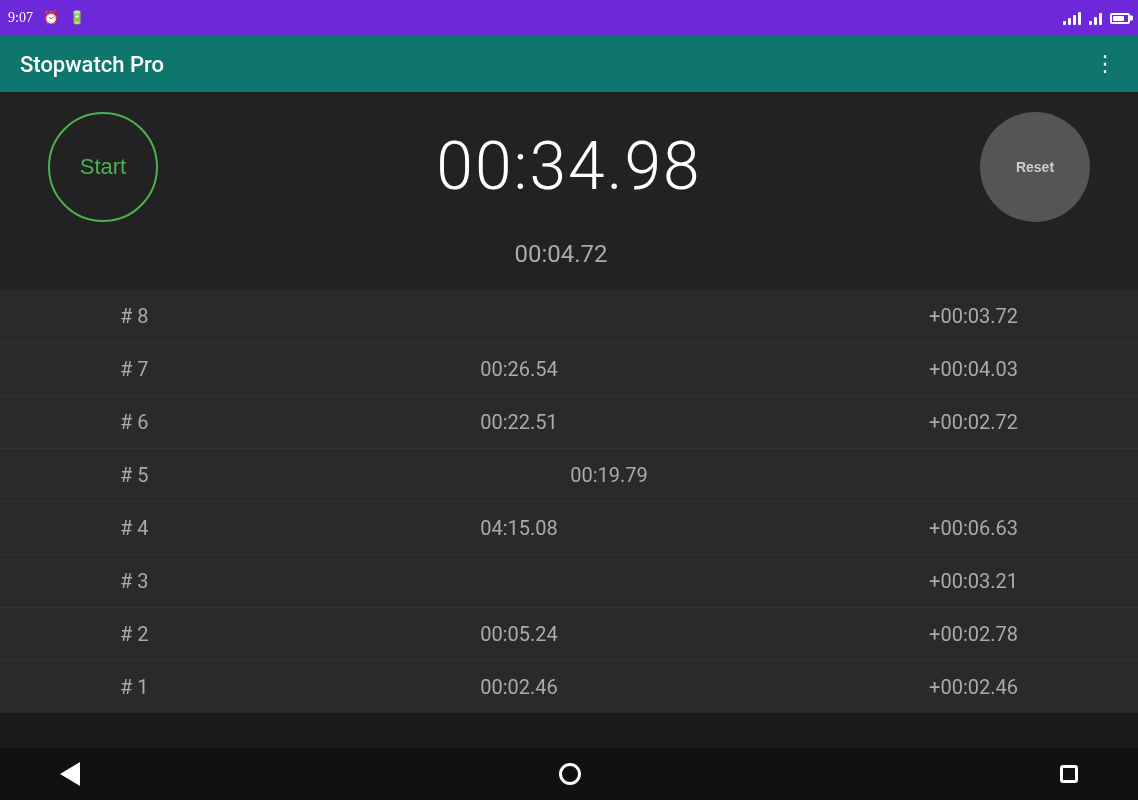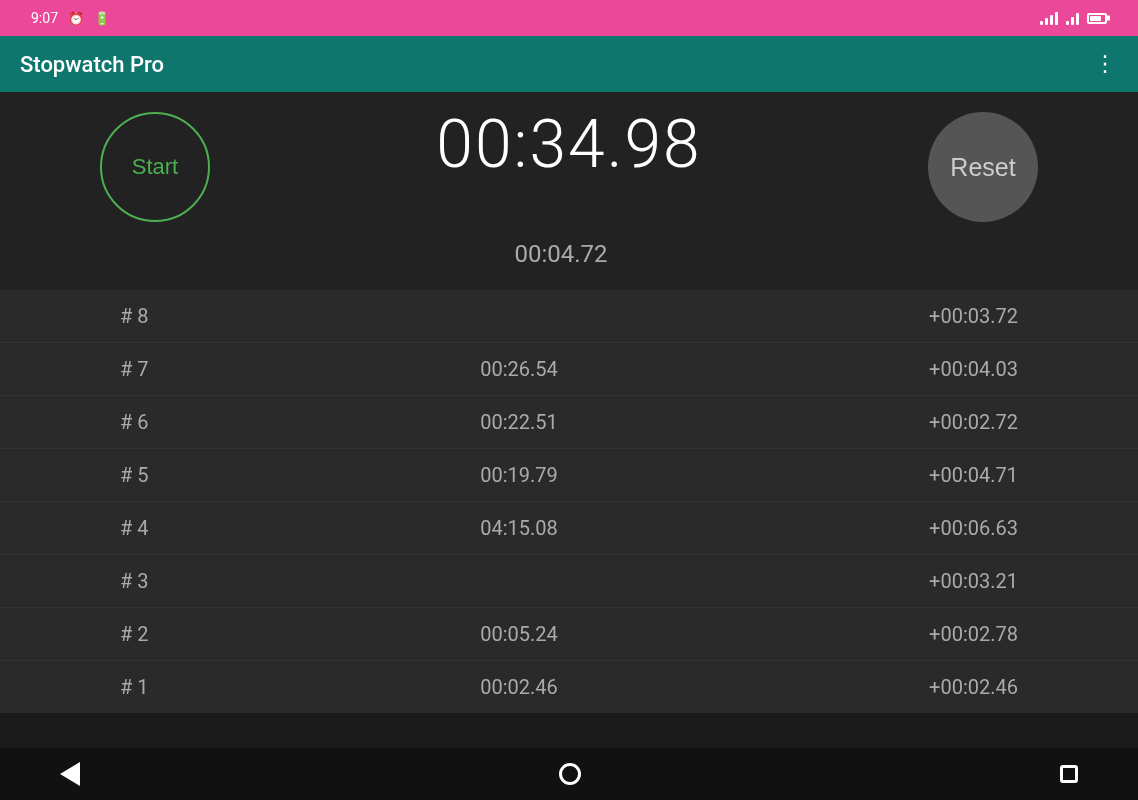--- a/index.html
+++ b/index.html
@@ -10,25 +10,26 @@
       background: #1a1a1a;
       font-family: 'Roboto', Arial, sans-serif;
       color: #ffffff;
       overflow: hidden;
     }
 
     
     .status-bar {
       width: 100%;
       height: 36px;
-      background: #ec4899;
-      display: flex;
-      align-items: center;
-      justify-content: space-between;
-      padding: 0 31px;
+      background: #6d28d9;
+      display: flex;
+      align-items: center;
+      justify-content: space-between;
+      padding: 0 8px;
+      font-family: Liberation Serif, serif;
     }
 
     .status-left {
       display: flex;
       align-items: center;
       gap: 10px;
       font-size: 14px;
       color: #fff;
     }
 
@@ -107,22 +108,23 @@
     }
 
     
     .stopwatch-main {
       background: #222;
       padding: 20px 0 10px 0;
     }
 
     .stopwatch-controls {
       display: flex;
-      justify-content: space-between;
-      padding: 0 100px;
+      align-items: center;
+      justify-content: space-between;
+      padding: 0 48px;
       margin-bottom: 10px;
       gap: 23px;
     }
 
     .btn-start {
       width: 110px;
       height: 110px;
       border-radius: 50%;
       border: 2px solid #4caf50;
       background: transparent;
@@ -149,22 +151,22 @@
       font-variant-numeric: tabular-nums;
     }
 
     .btn-reset {
       width: 110px;
       height: 110px;
       border-radius: 50%;
       border: none;
       background: #555;
       color: #ccc;
-      font-size: 25px;
-      font-weight: 400;
+      font-size: 14px;
+      font-weight: 700;
       cursor: pointer;
       display: flex;
       align-items: center;
       justify-content: center;
     }
 
     .timer-sub {
       text-align: center;
       font-size: 24px;
       color: #aaa;
@@ -313,21 +315,20 @@
       <span class="lap-diff">+00:04.03</span>
     </div>
     <div class="lap-row">
       <span class="lap-num"># 6</span>
       <span class="lap-time">00:22.51</span>
       <span class="lap-diff">+00:02.72</span>
     </div>
     <div class="lap-row">
       <span class="lap-num"># 5</span>
       <span class="lap-time">00:19.79</span>
-      <span class="lap-diff">+00:04.71</span>
     </div>
     <div class="lap-row">
       <span class="lap-num"># 4</span>
       <span class="lap-time">04:15.08</span>
       <span class="lap-diff">+00:06.63</span>
     </div>
     <div class="lap-row">
       <span class="lap-num"># 3</span>
       <span class="lap-diff">+00:03.21</span>
     </div>

